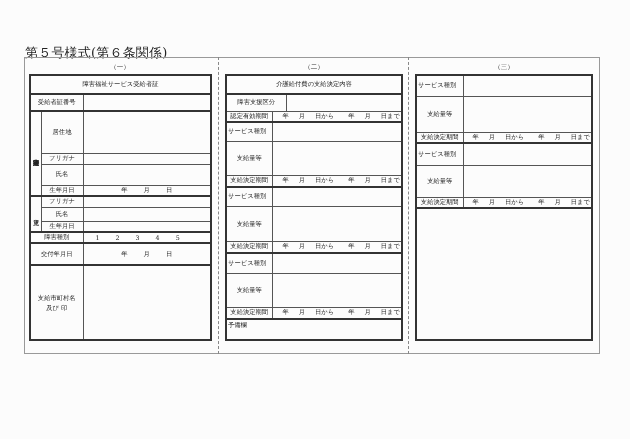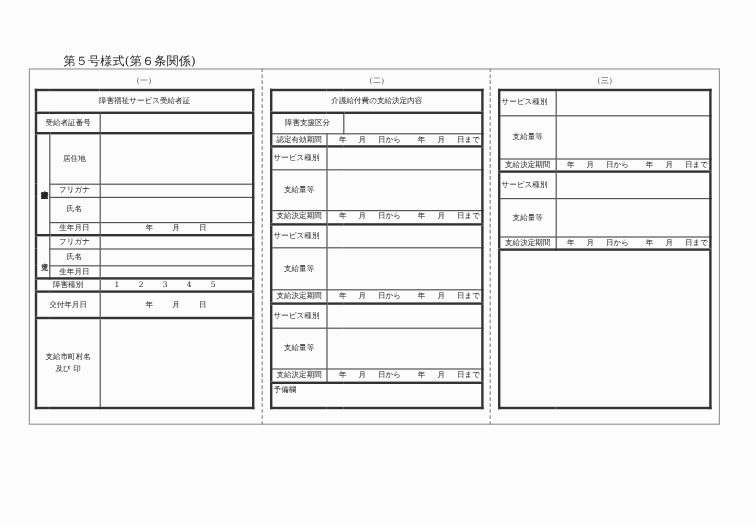--- a/index.html
+++ b/index.html
@@ -1,19 +1,19 @@
 <!DOCTYPE html>
 <html><head>
 <meta charset="utf-8">
 <style>
   html,body{margin:0;padding:0;background:#fcfcfc;}
   body{width:630px;height:439px;position:relative;overflow:hidden;
        font-family:"DejaVu Serif","Liberation Serif",serif;color:#222;}
   .abs{position:absolute;box-sizing:border-box;}
-  .caption{left:25px;top:44px;font-size:10px;letter-spacing:0.2px;color:#222;margin-left:28px;}
+  .caption{left:25px;top:44px;font-size:13px;letter-spacing:0.2px;color:#222;}
   .frame{left:24px;top:57px;width:576px;height:297px;border:1px solid #999;}
   .divider{top:57px;height:297px;width:0;border-left:1px dashed #888;}
   .paneltitle{font-size:6.5px;text-align:center;color:#333;}
   table.form{position:absolute;border-collapse:collapse;table-layout:fixed;
              border:2px solid #333;background:#fcfcfc;}
   table.form td{border:1px solid #555;font-size:6.3px;padding:0 1px;
                 color:#222;white-space:nowrap;overflow:hidden;vertical-align:middle;}
   td.lbl{text-align:center;}
   td.lbll{text-align:left;}
   td.mid{text-align:center;}

